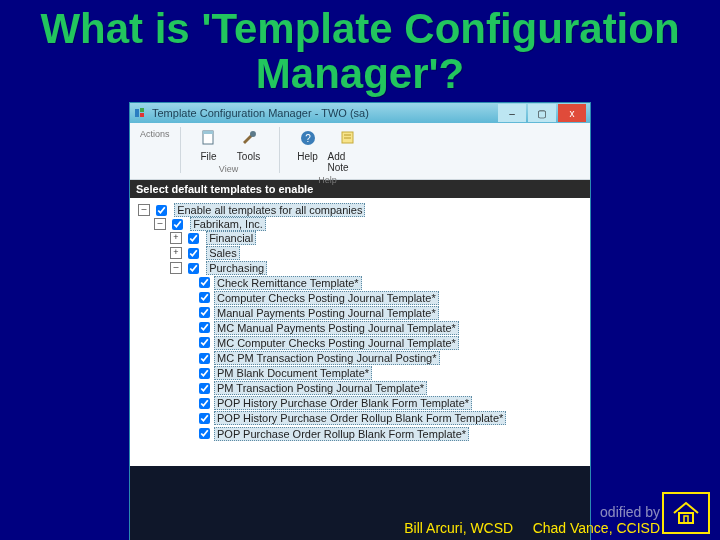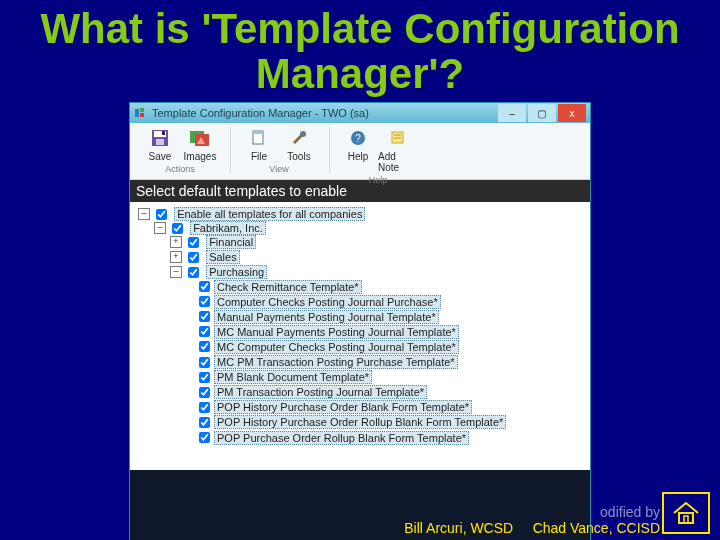--- a/index.html
+++ b/index.html
@@ -1,34 +1,34 @@
 <!DOCTYPE html>
 <html><head>
 <meta charset="utf-8">
 <style>
   html,body{margin:0;padding:0;width:720px;height:540px;overflow:hidden;font-family:Arial,Helvetica,sans-serif;background:#000080;}
   .slide{position:relative;width:720px;height:540px;}
-  .slide-title{position:absolute;top:6px;left:0;width:720px;text-align:center;color:#84cc16;font-weight:bold;font-size:42px;line-height:1.08;text-shadow:1px 1px 0 rgba(0,0,0,0.25);}
+  .slide-title{position:absolute;top:6px;left:0;width:720px;text-align:center;color:#22c55e;font-weight:bold;font-size:42px;line-height:1.08;text-shadow:1px 1px 0 rgba(0,0,0,0.25);}
   .app-window{position:absolute;left:130px;top:103px;width:460px;height:500px;background:#0f172a;box-shadow:0 0 0 1px #2b8ab0;font-size:11px;color:#222;}
   .titlebar{height:20px;background:linear-gradient(#9ad6e8,#5fb8d6);display:flex;align-items:center;padding:0 4px;}
   .titlebar .appicon{width:12px;height:12px;margin-right:6px;}
   .titlebar .appicon svg{display:block;}
   .titlebar .win-title{flex:1;font-size:11px;color:#1b3d52;}
   .win-btn{width:26px;height:16px;margin-left:2px;display:flex;align-items:center;justify-content:center;font-size:10px;color:#222;cursor:default;border:1px solid rgba(0,0,0,0);}
   .win-btn.min{background:#bde6f2;}
   .win-btn.max{background:#bde6f2;}
   .win-btn.close{background:#e04b3a;color:#fff;}
   .toolbar{height:52px;background:#f3f7fa;border-bottom:1px solid #cfd8de;display:flex;align-items:flex-start;padding:4px 6px 0 6px;}
   .tool-group{display:flex;flex-direction:column;align-items:center;margin-right:2px;padding:0 4px;}
   .tool-row{display:flex;}
   .tool-item{display:flex;flex-direction:column;align-items:center;width:40px;font-size:10px;color:#2b2b2b;cursor:default;}
   .tool-item .ticon{width:22px;height:22px;display:flex;align-items:center;justify-content:center;margin-bottom:2px;}
   .tool-group-label{font-size:9px;color:#777;margin-top:2px;}
   .group-sep{width:1px;height:46px;background:#d0d8de;margin:0 4px;}
-  .section-header{background:#2b2b2b;color:#fff;font-size:14px;font-weight:normal;padding:3px 6px;}
+  .section-header{background:#2b2b2b;color:#fff;font-size:11px;font-weight:bold;padding:3px 6px;}
   .tree-area{height:258px;overflow:auto;background:#fff;padding:4px 6px 6px 6px;}
   .tree ul{list-style:none;margin:0;padding-left:16px;}
   .tree>ul{padding-left:2px;}
   .tree li{position:relative;padding:1px 0;white-space:nowrap;}
   .tree .twisty{display:inline-block;width:10px;height:10px;border:1px solid #7a7a7a;text-align:center;line-height:8px;font-size:9px;color:#333;margin-right:3px;vertical-align:middle;cursor:default;background:#fff;}
   .tree .twisty.spacer{border:none;background:transparent;}
   .tree input[type=checkbox]{width:11px;height:11px;margin:0 4px 0 0;vertical-align:middle;}
   .tree .node-label{vertical-align:middle;font-size:11px;}
   .root-node .node-label{background:#d7e7f0;border:1px dotted #5c8aa3;padding:0 2px;}
   .footer{position:absolute;left:0;right:0;bottom:0;height:30px;border-top:1px solid #d3dbe0;display:flex;align-items:center;padding:0 8px;background:#fff;}
@@ -54,43 +54,20 @@
           </svg>
       </span>
       <span class="win-title">Template Configuration Manager - TWO (sa)</span>
       <div class="win-btn min">–</div>
       <div class="win-btn max">▢</div>
       <div class="win-btn close">x</div>
     </div>
 
     <div class="toolbar">
       <div class="tool-group">
-        <div class="tool-row">
-          <div class="tool-item">
-            <span class="ticon">
-              <svg width="20" height="20" viewBox="0 0 20 20">
-                  <rect x="2" y="2" width="16" height="16" fill="#6b4fa0"></rect>
-                  <rect x="4" y="3" width="12" height="6" fill="#fff"></rect>
-                  <rect x="6" y="11" width="8" height="6" fill="#cfc6e6"></rect>
-                  <rect x="12" y="3" width="3" height="4" fill="#312055"></rect>
-                </svg>
-            </span>
-            <span>Save</span>
-          </div>
-          <div class="tool-item">
-            <span class="ticon">
-              <svg width="22" height="20" viewBox="0 0 22 20">
-                  <rect x="1" y="3" width="14" height="12" fill="#4aa34a"></rect>
-                  <rect x="6" y="6" width="14" height="12" fill="#d24a38"></rect>
-                  <polygon points="8,16 12,9 16,16" fill="#fff" opacity=".5"></polygon>
-                </svg>
-            </span>
-            <span>Images</span>
-          </div>
-        </div>
         <div class="tool-group-label">Actions</div>
       </div>
       <div class="group-sep"></div>
       <div class="tool-group">
         <div class="tool-row">
           <div class="tool-item">
             <span class="ticon">
               <svg width="18" height="18" viewBox="0 0 18 18">
                   <rect x="3" y="2" width="10" height="13" fill="#fff" stroke="#5c7a8a"></rect>
                   <rect x="3" y="2" width="10" height="3" fill="#9cc7d8"></rect>
@@ -161,25 +138,25 @@
                     <span class="twisty">+</span>
                     <input type="checkbox" checked="" style="">
                     <span class="node-label">Sales</span>
                   </li>
                   <li>
                     <span class="twisty">–</span>
                     <input type="checkbox" checked="" style="">
                     <span class="node-label">Purchasing</span>
                     <ul id="purchasing-children">
                         <li><span class="twisty spacer"></span><input type="checkbox" checked="" style=""><span class="node-label">Check Remittance Template*</span></li>
-                        <li><span class="twisty spacer"></span><input type="checkbox" checked="" style=""><span class="node-label">Computer Checks Posting Journal Purchase*</span></li>
+                        <li><span class="twisty spacer"></span><input type="checkbox" checked="" style=""><span class="node-label">Computer Checks Posting Journal Template*</span></li>
                         <li><span class="twisty spacer"></span><input type="checkbox" checked="" style=""><span class="node-label">Manual Payments Posting Journal Template*</span></li>
                         <li><span class="twisty spacer"></span><input type="checkbox" checked="" style=""><span class="node-label">MC Manual Payments Posting Journal Template*</span></li>
                         <li><span class="twisty spacer"></span><input type="checkbox" checked="" style=""><span class="node-label">MC Computer Checks Posting Journal Template*</span></li>
-                        <li><span class="twisty spacer"></span><input type="checkbox" checked="" style=""><span class="node-label">MC PM Transaction Posting Purchase Template*</span></li>
+                        <li><span class="twisty spacer"></span><input type="checkbox" checked="" style=""><span class="node-label">MC PM Transaction Posting Journal Posting*</span></li>
                         <li><span class="twisty spacer"></span><input type="checkbox" checked="" style=""><span class="node-label">PM Blank Document Template*</span></li>
                         <li><span class="twisty spacer"></span><input type="checkbox" checked="" style=""><span class="node-label">PM Transaction Posting Journal Template*</span></li>
                         <li><span class="twisty spacer"></span><input type="checkbox" checked="" style=""><span class="node-label">POP History Purchase Order Blank Form Template*</span></li>
                         <li><span class="twisty spacer"></span><input type="checkbox" checked="" style=""><span class="node-label">POP History Purchase Order Rollup Blank Form Template*</span></li>
                         <li><span class="twisty spacer"></span><input type="checkbox" checked="" style=""><span class="node-label">POP Purchase Order Rollup Blank Form Template*</span></li>
                       </ul>
                   </li>
                 </ul>
               </li>
             </ul>

